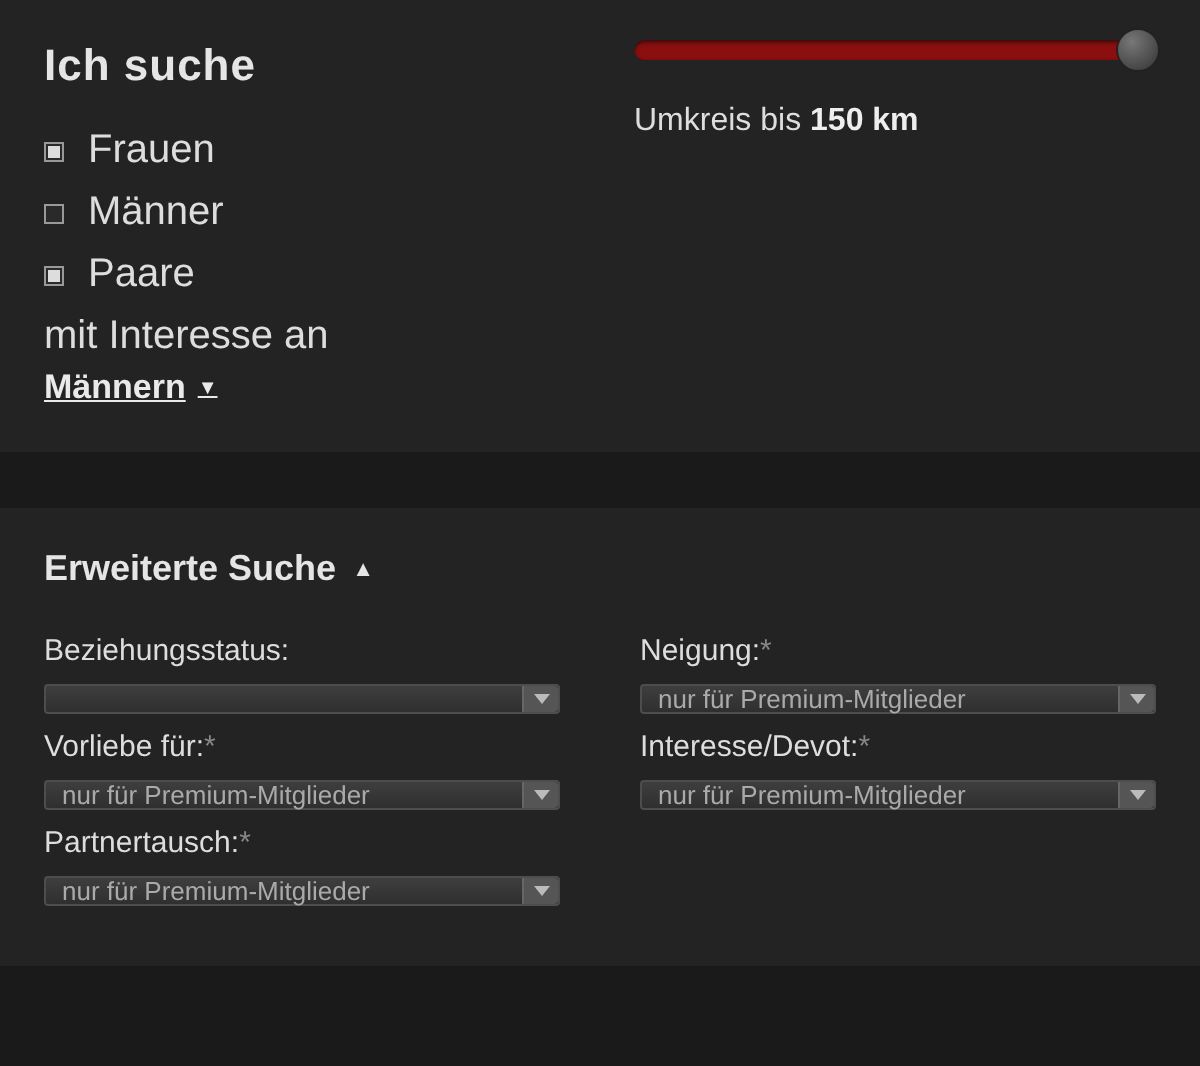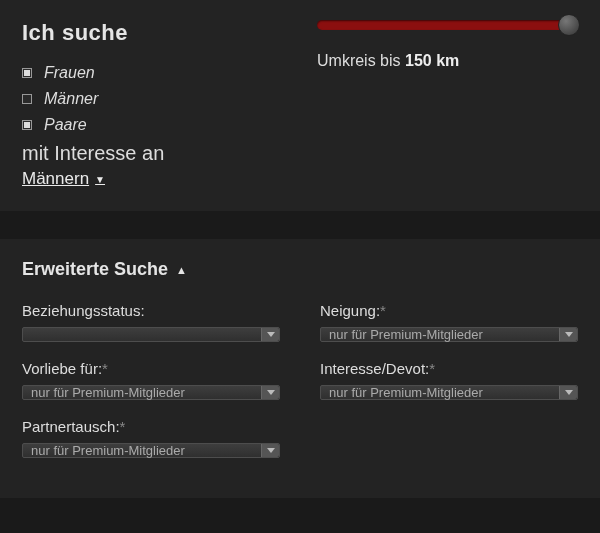--- a/index.html
+++ b/index.html
@@ -6,36 +6,36 @@
   html, body { width: 600px; height: 533px; background: #1a1a1a; font-family: Verdana, Arial, sans-serif; color: #ccc; overflow: hidden; }
   .panel { background: #232323; padding: 20px 22px 22px 22px; }
   .top { display: flex; gap: 40px; }
   .col-left { flex: 0 0 255px; }
   .col-right { flex: 1; }
   h2 { font-size: 22px; font-weight: bold; color: #e5e5e5; margin-bottom: 18px; letter-spacing: 0.5px; }
   h2 .hint { font-size: 13px; font-weight: normal; color: #888; margin-left: 6px; }
   .chk-row { display: flex; align-items: center; margin-bottom: 8px; }
   .chk { width: 10px; height: 10px; border: 1px solid #999; background: #2a2a2a; margin-right: 12px; display: flex; align-items: center; justify-content: center; cursor: pointer; }
   .chk.checked::after { content: ""; width: 6px; height: 6px; background: #ddd; }
-  .chk-label { font-size: 16px; color: #ddd; font-style: italic; }
+  .chk-label { font-size: 20px; color: #ddd; }
   .sub-label { font-size: 20px; color: #ddd; margin-top: 6px; }
-  .dropdown-link { display: inline-flex; align-items: center; font-size: 17px; font-weight: normal; color: #eaeaea; text-decoration: underline; cursor: pointer; margin-top: 4px; }
+  .dropdown-link { display: inline-flex; align-items: center; font-size: 17px; font-weight: bold; color: #eaeaea; text-decoration: underline; cursor: pointer; margin-top: 4px; }
   .dropdown-link .caret { margin-left: 6px; font-size: 10px; }
   .loc-box { background: #383838; border: 1px solid #4a4a4a; border-radius: 3px; padding: 12px 16px; display: flex; align-items: center; color: #eee; font-size: 17px; margin-bottom: 24px; }
   .loc-box .home { margin-right: 14px; font-size: 18px; }
   .slider-track { position: relative; height: 10px; background: #8b0f0f; border-radius: 5px; margin-bottom: 22px; box-shadow: inset 0 1px 2px rgba(0,0,0,0.6); }
   .slider-thumb { position: absolute; right: -2px; top: 50%; transform: translate(0,-50%); width: 22px; height: 22px; background: radial-gradient(circle at 35% 30%, #777, #333); border-radius: 50%; border: 1px solid #222; cursor: pointer; }
   .radius-text { font-size: 16px; color: #ddd; }
   .radius-text b { font-weight: bold; color: #eee; }
   .divider { height: 28px; }
   .adv-header { display: flex; align-items: center; font-size: 18px; font-weight: bold; color: #e5e5e5; cursor: pointer; margin-bottom: 22px; }
   .adv-header .tri { margin-left: 8px; font-size: 11px; }
   .grid { display: flex; gap: 40px; }
   .gcol { flex: 1; }
-  .field { margin-bottom: 18px; }
+  .field { margin-bottom: 8px; }
   .flabel { font-size: 15px; color: #ddd; margin-bottom: 8px; display: block; }
   .flabel .ast { color: #888; }
   .select { position: relative; width: 100%; height: 15px; background: linear-gradient(#3e3e3e,#2f2f2f); border: 1px solid #4d4d4d; border-radius: 2px; display: flex; align-items: center; padding: 0 8px; font-size: 13px; color: #aaa; cursor: pointer; }
   .select .arrow { position: absolute; right: 0; top: 0; bottom: 0; width: 18px; background: #555; border-left: 1px solid #666; border-radius: 0 2px 2px 0; display: flex; align-items: center; justify-content: center; }
   .select .arrow::after { content: ""; width: 0; height: 0; border-left: 4px solid transparent; border-right: 4px solid transparent; border-top: 5px solid #bbb; }
 </style>
 </head>
 <body>
 
 <div class="panel top">

